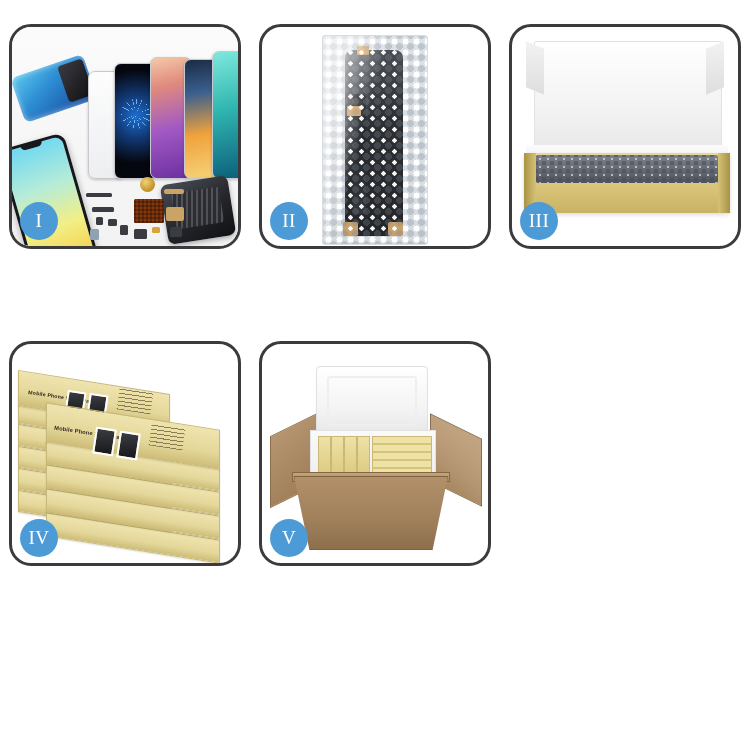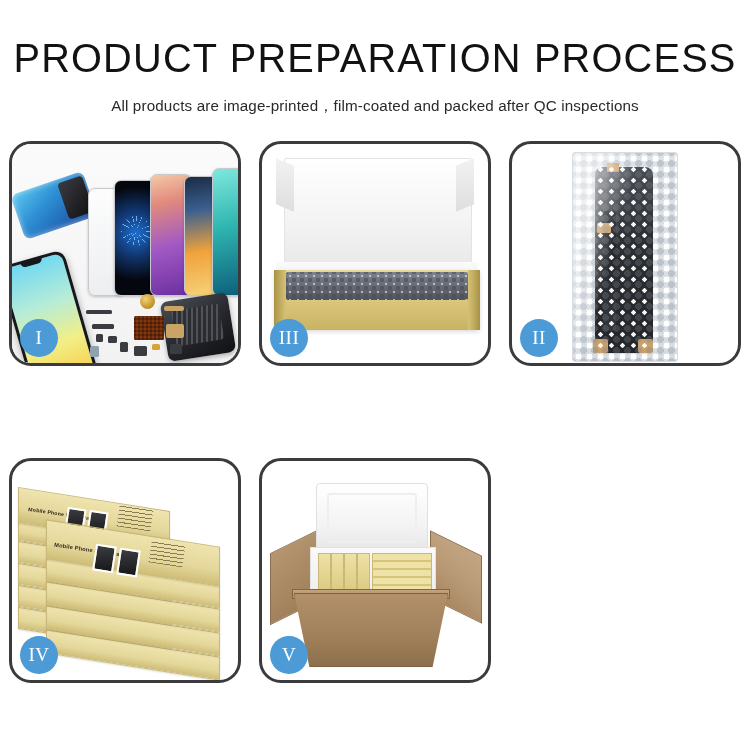--- a/index.html
+++ b/index.html
@@ -400,24 +400,20 @@
     position:absolute;left:48px;top:160px;width:16px;height:16px;
     background:rgba(122,98,66,.5);
     transform:skewY(22deg);
   }
 </style>
 </head>
 <body>
 
 <div class="page">
 
-  <div class="header">
-    <div class="title">PRODUCT PREPARATION PROCESS</div>
-    <div class="subtitle">All products are image-printed，film-coated and packed after QC inspections</div>
-  </div>
 
   <div class="grid">
 
     <div class="panel p1">
       <div class="panel-photo">
         <div class="sheet"></div>
         <div class="bluepiece"></div>
         <div class="fan">
           <div class="ph ph1"></div>
           <div class="ph ph2"></div>
@@ -439,46 +435,46 @@
           <div class="pt" style="left:34px;top:48px;width:8px;height:10px;"></div>
           <div class="pt" style="left:4px;top:52px;width:9px;height:11px;background:#8ea3af;"></div>
           <div class="pt" style="left:48px;top:52px;width:13px;height:10px;"></div>
           <div class="pt gold" style="left:66px;top:50px;width:8px;height:6px;"></div>
           <div class="pt" style="left:84px;top:50px;width:12px;height:10px;"></div>
         </div>
       </div>
       <div class="badge">I</div>
     </div>
 
-    <div class="panel p3">
-      <div class="panel-photo">
-        <div class="lid"></div>
-        <div class="lidflapL"></div>
-        <div class="lidflapR"></div>
-        <div class="innerfoam"></div>
-        <div class="tray"></div>
-        <div class="bundle"></div>
-      </div>
-      <div class="badge">III</div>
-    </div>
-
     <div class="panel p2">
       <div class="panel-photo">
         <div class="bag">
           <div class="screen"></div>
           <div class="cable"></div>
           <div class="tapeA"></div>
           <div class="tapeB"></div>
           <div class="tapeC"></div>
           <div class="tapeD"></div>
           <div class="bubbles"></div>
           <div class="gloss"></div>
         </div>
       </div>
       <div class="badge">II</div>
+    </div>
+
+    <div class="panel p3">
+      <div class="panel-photo">
+        <div class="lid"></div>
+        <div class="lidflapL"></div>
+        <div class="lidflapR"></div>
+        <div class="innerfoam"></div>
+        <div class="tray"></div>
+        <div class="bundle"></div>
+      </div>
+      <div class="badge">III</div>
     </div>
 
     <div class="panel p4">
       <div class="panel-photo">
         <div class="stackwrap">
           <div class="bx rear r5"></div>
           <div class="bx rear r4"></div>
           <div class="bx rear r3"></div>
           <div class="bx rear r2"></div>
           <div class="bx rear r1"></div>

